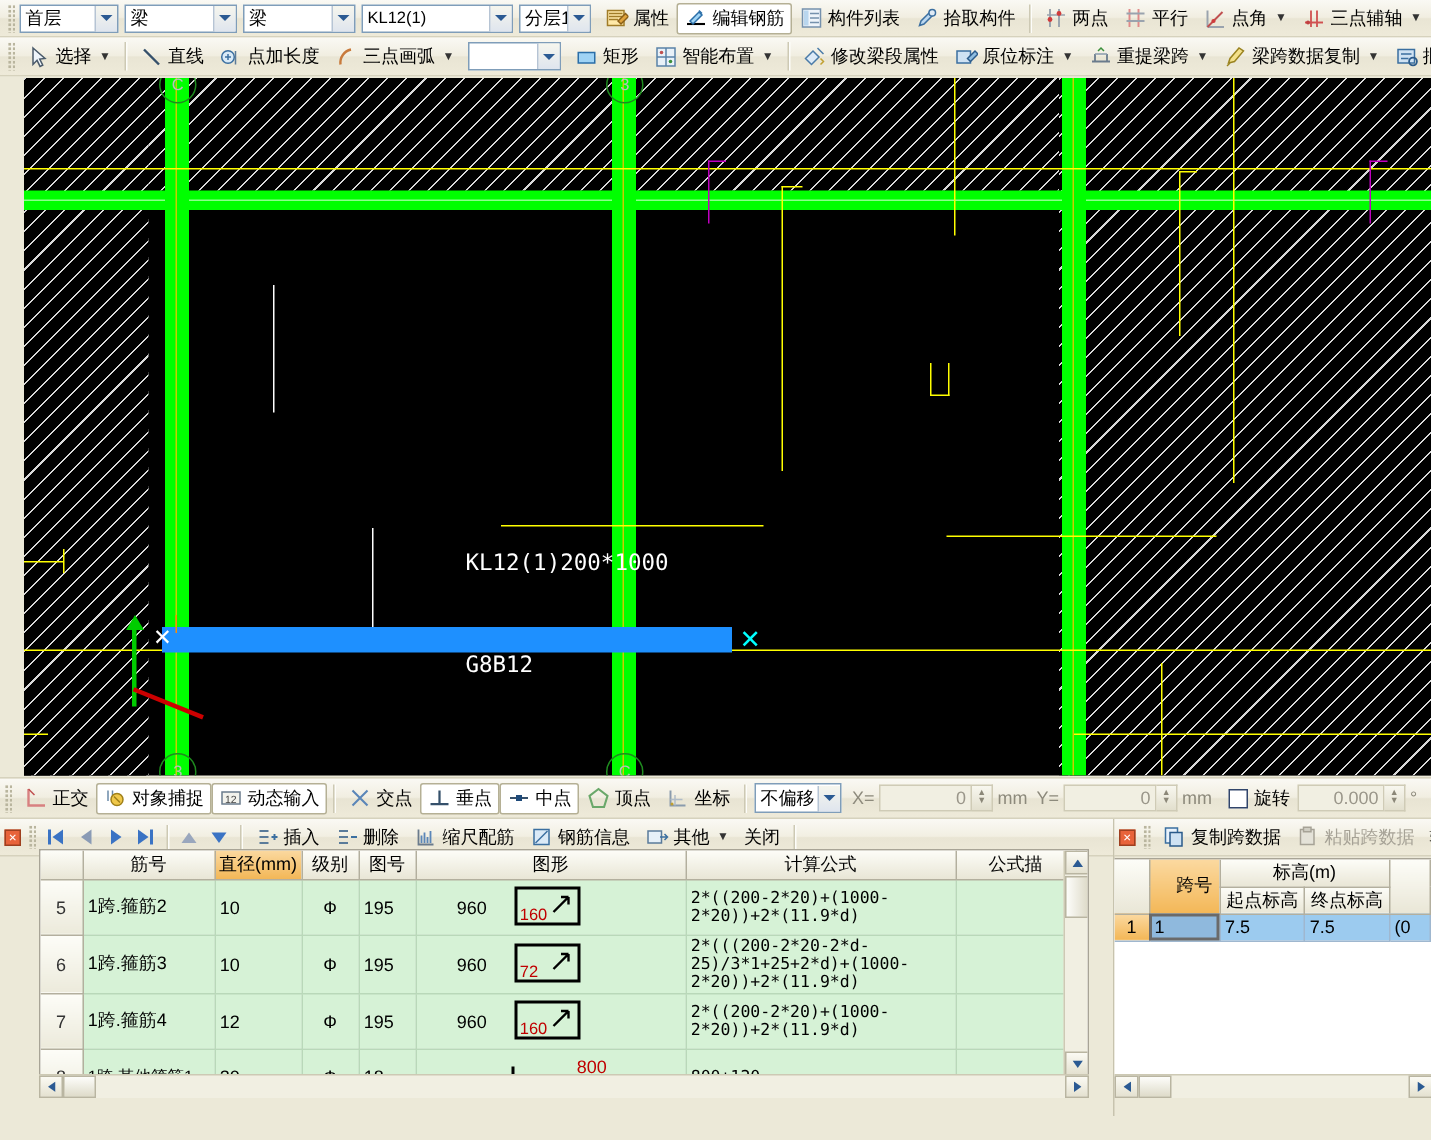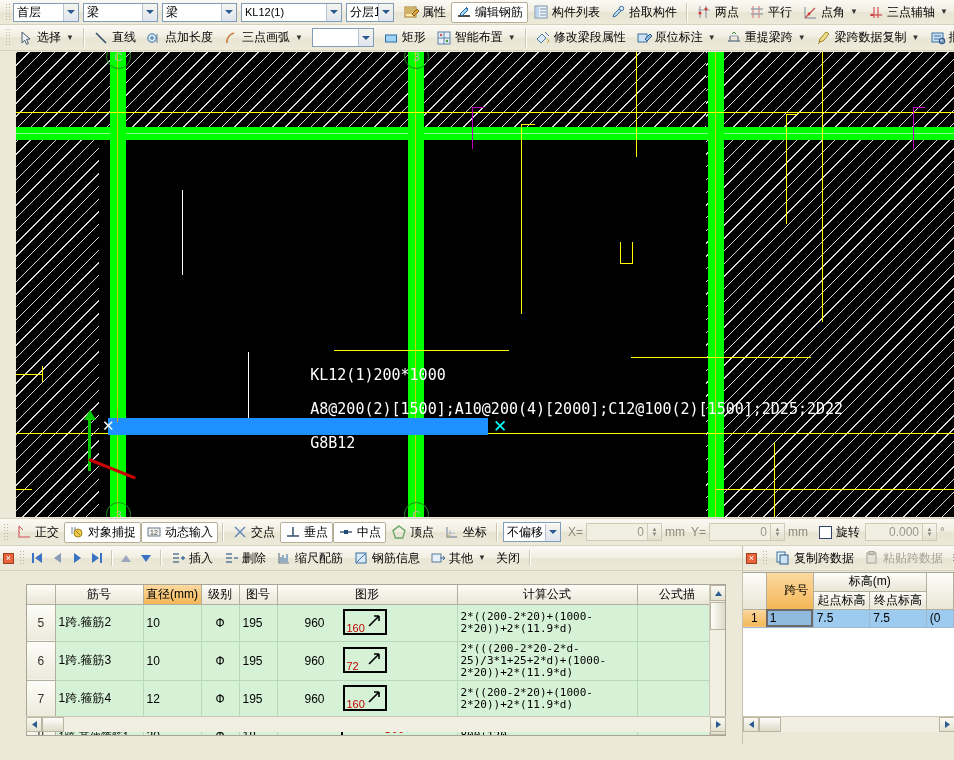--- a/index.html
+++ b/index.html
@@ -559,21 +559,21 @@
       <div class="axcirc" style="left:388px;top:450px;width:25px;height:25px;">
         <span>C</span>
       </div>
 
       <div style="position:absolute;left:72px;top:364px;width:3px;height:55px;background:#00cc00;"></div>
       <div style="position:absolute;left:68px;top:358px;width:0;height:0;border-left:6px solid transparent;border-right:6px solid transparent;border-bottom:10px solid #00cc00;"></div>
       <div style="position:absolute;left:73px;top:406px;width:50px;height:3px;background:#cc0000;transform:rotate(22deg);transform-origin:left center;"></div>
 
       <div id="beamtext" style="left:222px;top:298px;">
         <span>KL12(1)200*1000</span><br>
-        <span>A8@200(2)[1500];A10@200(4)[2000];C12@100(2)[1500];2D25;2D22</span><br>
+        <br>
         <span>G8B12</span>
       </div>
 
       <div id="selbeam" style="left:92px;top:366px;width:380px;height:17px;"></div>
       <div class="xmark2" style="left:86px;top:366px;">✕</div>
       <div class="xmark" style="left:477px;top:366px;">✕</div>
       <div style="position:absolute;left:101px;top:358px;width:1px;height:12px;background:#ff8c00;"></div>
     </div>
   </div>
 
@@ -770,21 +770,21 @@
           </span>
           <span class="lbl">其他</span>
           <span class="caret">▼</span>
         </div>
         <div class="tbtn">
           <span class="lbl" style="margin-left:0">关闭</span>
         </div>
         <div class="sep" style="height:16px"></div>
       </div>
 
-      <div class="gridwrap" style="left:26px;top:38px;width:700px;height:152px;">
+      <div class="gridwrap" style="left:26px;top:20px;width:700px;height:152px;">
         <table class="grid">
           <colgroup>
             <col style="width:28px">
               <col style="width:88px">
               <col style="width:58px">
             <col style="width:38px">
               <col style="width:38px">
               <col style="width:180px">
             <col style="width:180px">
               <col style="width:80px">

